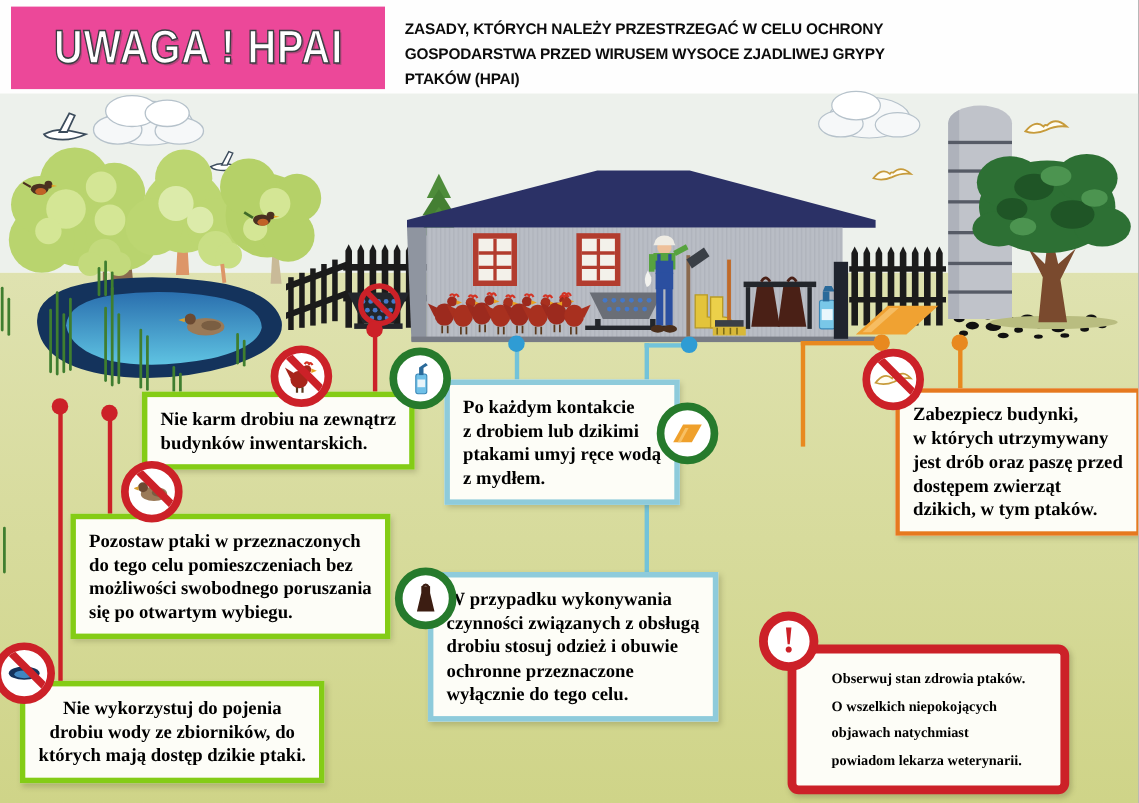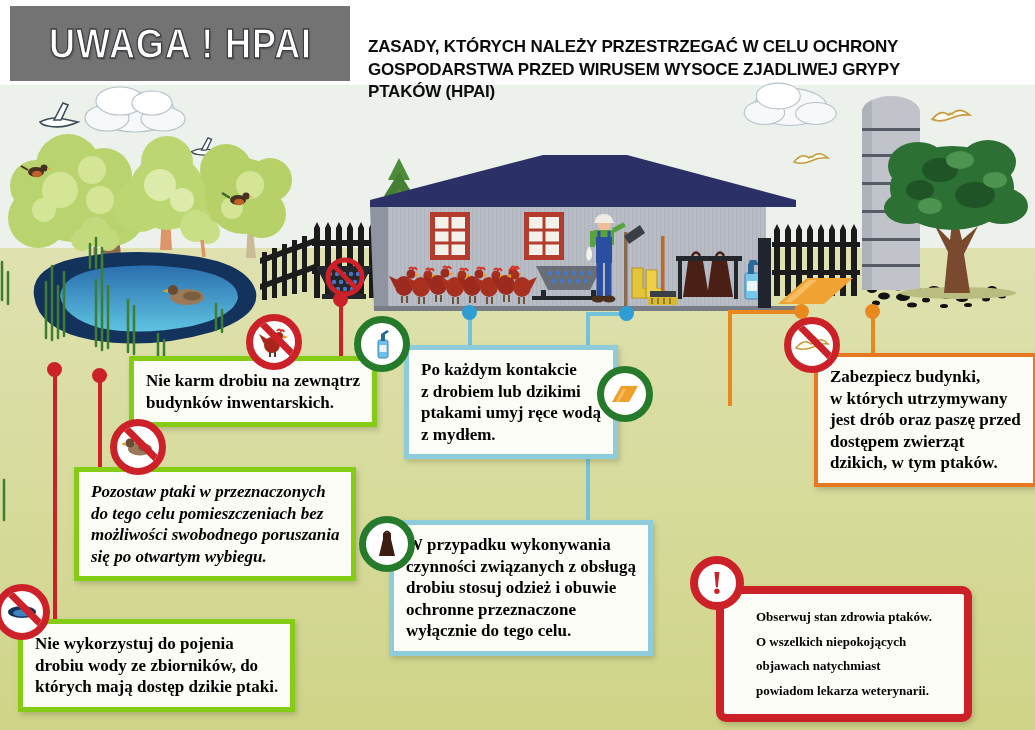--- a/index.html
+++ b/index.html
@@ -1,46 +1,46 @@
 <!DOCTYPE html>
 <html><head>
 <meta charset="utf-8">
 <style>
   html,body{margin:0;padding:0;background:#888;}
   .poster{position:relative;width:1035px;height:730px;background:#fefefe;overflow:hidden;
           font-family:"Liberation Sans",sans-serif;margin:0 auto;outline:1px solid #aaa;}
   .scene{position:absolute;left:0;top:0;z-index:0;}
 
   
-  .alert-box{position:absolute;left:10px;top:6px;width:340px;height:75px;background:#737373;
+  .alert-box{position:absolute;left:10px;top:6px;width:340px;height:75px;background:#ec4899;
              display:flex;align-items:center;justify-content:center;z-index:5;}
   .alert-text{color:#fff;font-weight:700;font-size:43px;letter-spacing:1px;white-space:nowrap;
               transform:scaleX(.84);-webkit-text-stroke:1.4px #3a3d42;
               text-shadow:2px 2px 0 rgba(70,70,70,.35);}
   .poster-title{position:absolute;left:368px;top:15px;width:660px;z-index:5;color:#0c0c0c;
-                font-weight:700;font-size:17px;line-height:22.5px;white-space:pre-line;letter-spacing:-.2px;margin-top:21px;}
+                font-weight:700;font-size:14px;line-height:22.5px;white-space:pre-line;letter-spacing:-.2px;}
 
   
   .line{position:absolute;z-index:2;}
   .v{width:4px;} .h{height:4px;}
   .lred{background:#cc2128;} .lblue{background:#72c3da;} .lorange{background:#e8891f;}
   .dot{position:absolute;z-index:2;width:15px;height:15px;border-radius:50%;}
   .dred{background:#cc2128;} .dblue{background:#2f9cd4;} .dorange{background:#e8891f;}
 
   
   .callout{position:absolute;z-index:3;background:#fdfdf7;color:#000;white-space:pre-line;
            font-family:"Liberation Serif",serif;font-weight:700;font-size:17px;line-height:21.5px;
            padding:9px 12px;width:max-content;box-shadow:2px 3px 5px rgba(90,90,50,.28);}
   .b-red{border:5px solid #84cc16;}
   .b-blue{border:5px solid #8ecbdb;}
   .b-orange{border:4px solid #e6791f;}
   .b-red-thick{border:8px solid #cc2128;border-radius:10px;font-size:13px;line-height:24.5px;padding:11px 32px;}
   #c1{left:129px;top:356px;}
-  #c2{left:74px;top:467px;font-style:italic;}
-  #c3{left:18px;top:619px;}
+  #c2{left:64px;top:467px;}
+  #c3{left:18px;top:619px;text-align:center;}
   #c4{left:392px;top:345px;margin-left:12px;}
   #c5{left:592px;top:402px;}
   #c6{left:814px;top:353px;}
   #c7{left:389px;top:520px;}
   #c8{left:716px;top:586px;}
 
   
   .sign{position:absolute;z-index:4;width:56px;height:56px;border-radius:50%;background:#fff;
         box-sizing:border-box;display:flex;align-items:center;justify-content:center;overflow:hidden;}
   .sign-no{border:7px solid #cc2128;}

